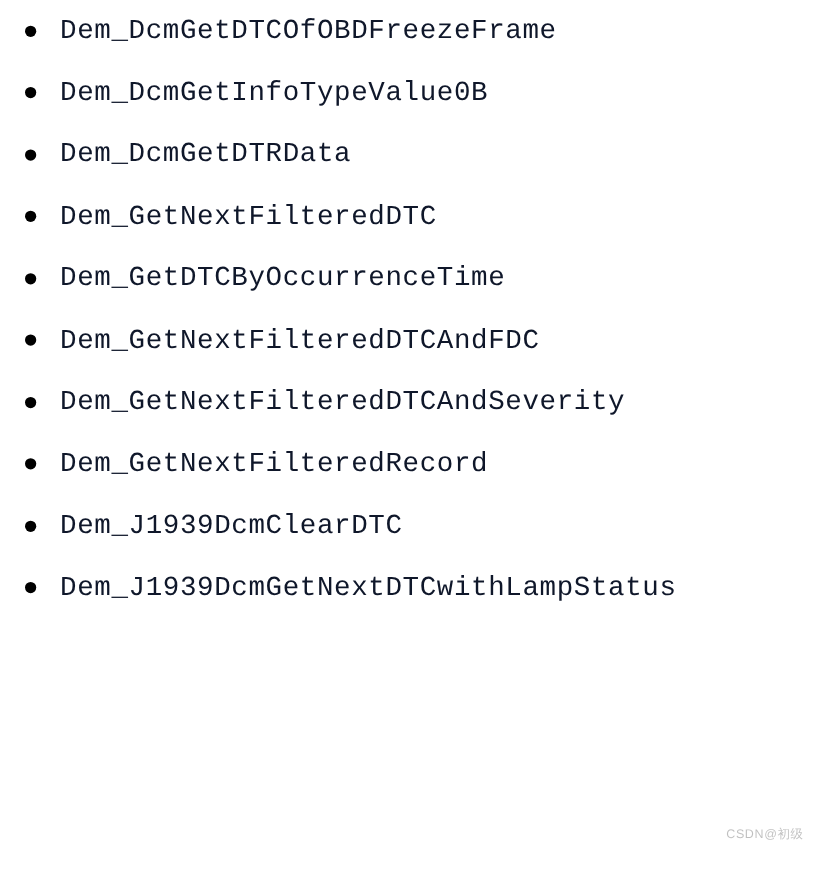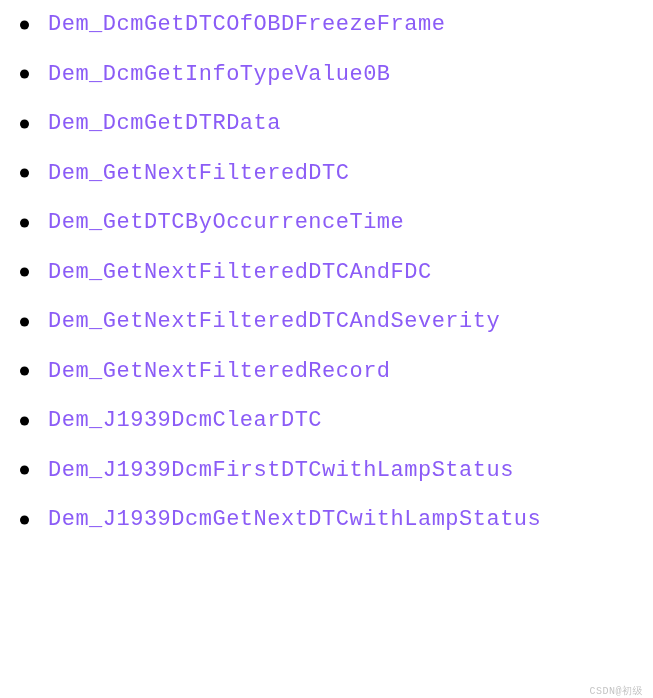--- a/index.html
+++ b/index.html
@@ -29,29 +29,29 @@
       position: absolute;
       left: 0;
       top: 50%;
       transform: translateY(-50%);
       width: 9px;
       height: 9px;
       background: #000000;
       border-radius: 50%;
     }
     ul.api-list li span.link {
-      color: #8b5cf6;
+      color: #0f172a;
       letter-spacing: 0.5px;
       white-space: nowrap;
     }
     .watermark {
       position: absolute;
       right: 10px;
-      bottom: 0;
-      font-family: Liberation Mono, monospace;
+      bottom: 24px;
+      font-family: Liberation Sans, sans-serif;
       font-size: 10px;
       color: rgba(0,0,0,0.25);
       letter-spacing: 0.5px;
     }
   </style>
 </head>
 <body>
 
 <ul class="api-list">
   <li>
@@ -75,20 +75,17 @@
   <li>
     <span class="link">Dem_GetNextFilteredDTCAndSeverity</span>
   </li>
   <li>
     <span class="link">Dem_GetNextFilteredRecord</span>
   </li>
   <li>
     <span class="link">Dem_J1939DcmClearDTC</span>
   </li>
   <li>
-    <span class="link">Dem_J1939DcmFirstDTCwithLampStatus</span>
-  </li>
-  <li>
     <span class="link">Dem_J1939DcmGetNextDTCwithLampStatus</span>
   </li>
 </ul>
 
 <div class="watermark">CSDN@初级</div>
 
 </body></html>

